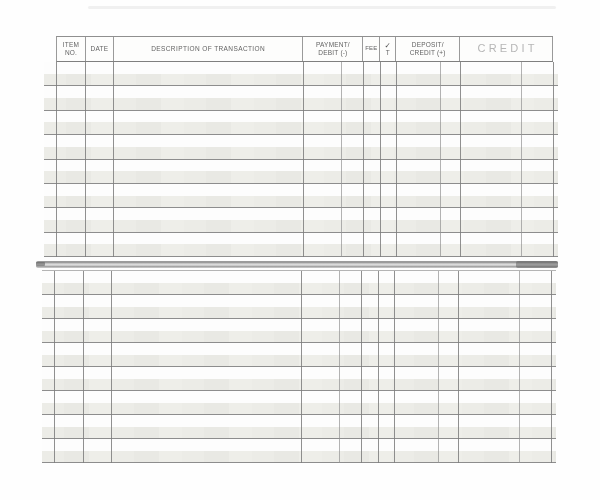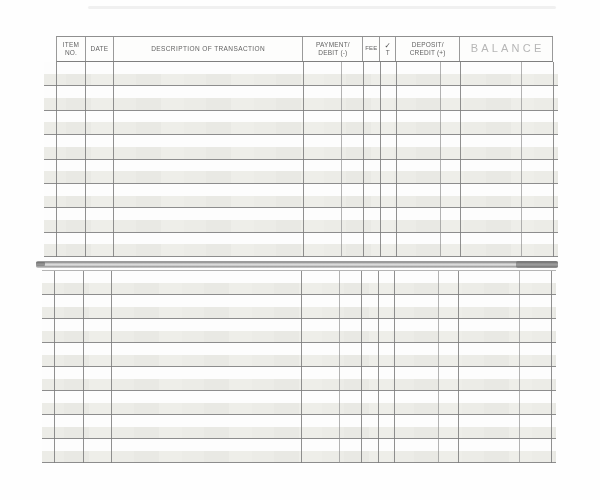--- a/index.html
+++ b/index.html
@@ -108,21 +108,21 @@
     </div>
     <div class="hcell chk">
       <span class="mark">✓</span>
       <span class="t">T</span>
     </div>
     <div class="hcell dep">
       <span>DEPOSIT/</span>
       <span>CREDIT (+)</span>
     </div>
     <div class="hcell bal">
-      <span>BALANCE</span>
+      <span>CREDIT</span>
     </div>
   </div>
 
   <div class="rows top" id="rows-top">
       <div class="entry">
         <div class="half white"></div>
         <div class="half tint"></div>
       </div>
       <div class="entry">
         <div class="half white"></div>

